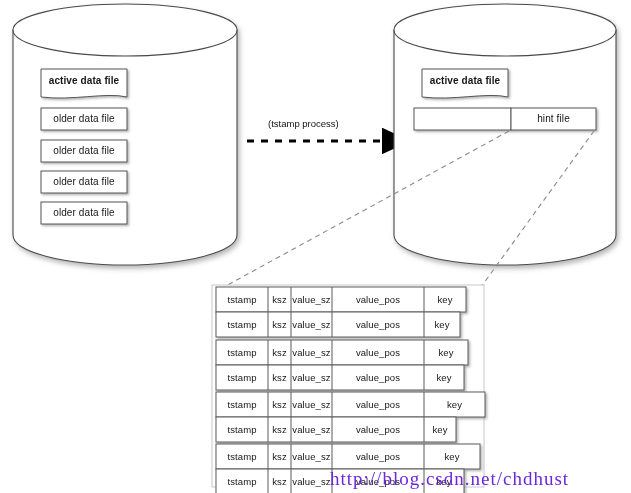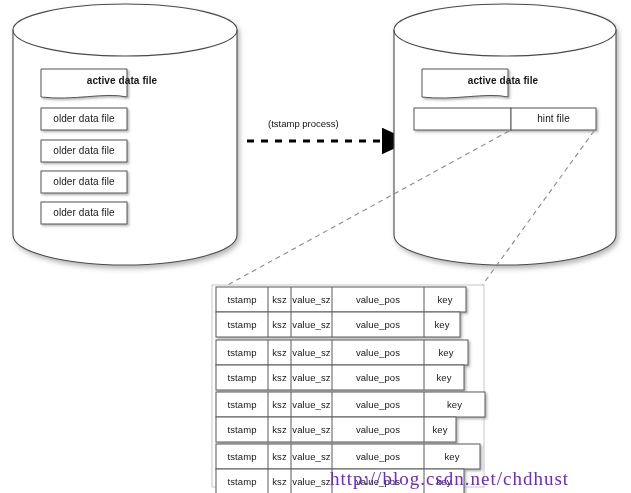--- a/index.html
+++ b/index.html
@@ -11,21 +11,21 @@
   #stage{position:absolute;left:0;top:0;width:631px;height:493px;}
   svg.layer{position:absolute;left:0;top:0;width:631px;height:493px;overflow:visible;}
   #art{z-index:1;}
 
   .lbl{
     position:absolute;z-index:3;
     display:flex;align-items:center;justify-content:center;
     font-size:10px;line-height:1;white-space:nowrap;
     color:#161616;letter-spacing:.1px;
   }
-  .lbl.bold{font-weight:bold;font-size:10px;padding-left:38px;}
+  .lbl.bold{font-weight:bold;font-size:10px;}
   .lbl.small{font-size:9.5px;}
 
   .merge-label{
     position:absolute;z-index:3;font-size:9.5px;color:#111;white-space:nowrap;
   }
 
   .watermark{
     position:absolute;z-index:6;
     font-family:"Liberation Serif","DejaVu Serif",serif;
     font-size:19px;color:#6d28d9;white-space:nowrap;

